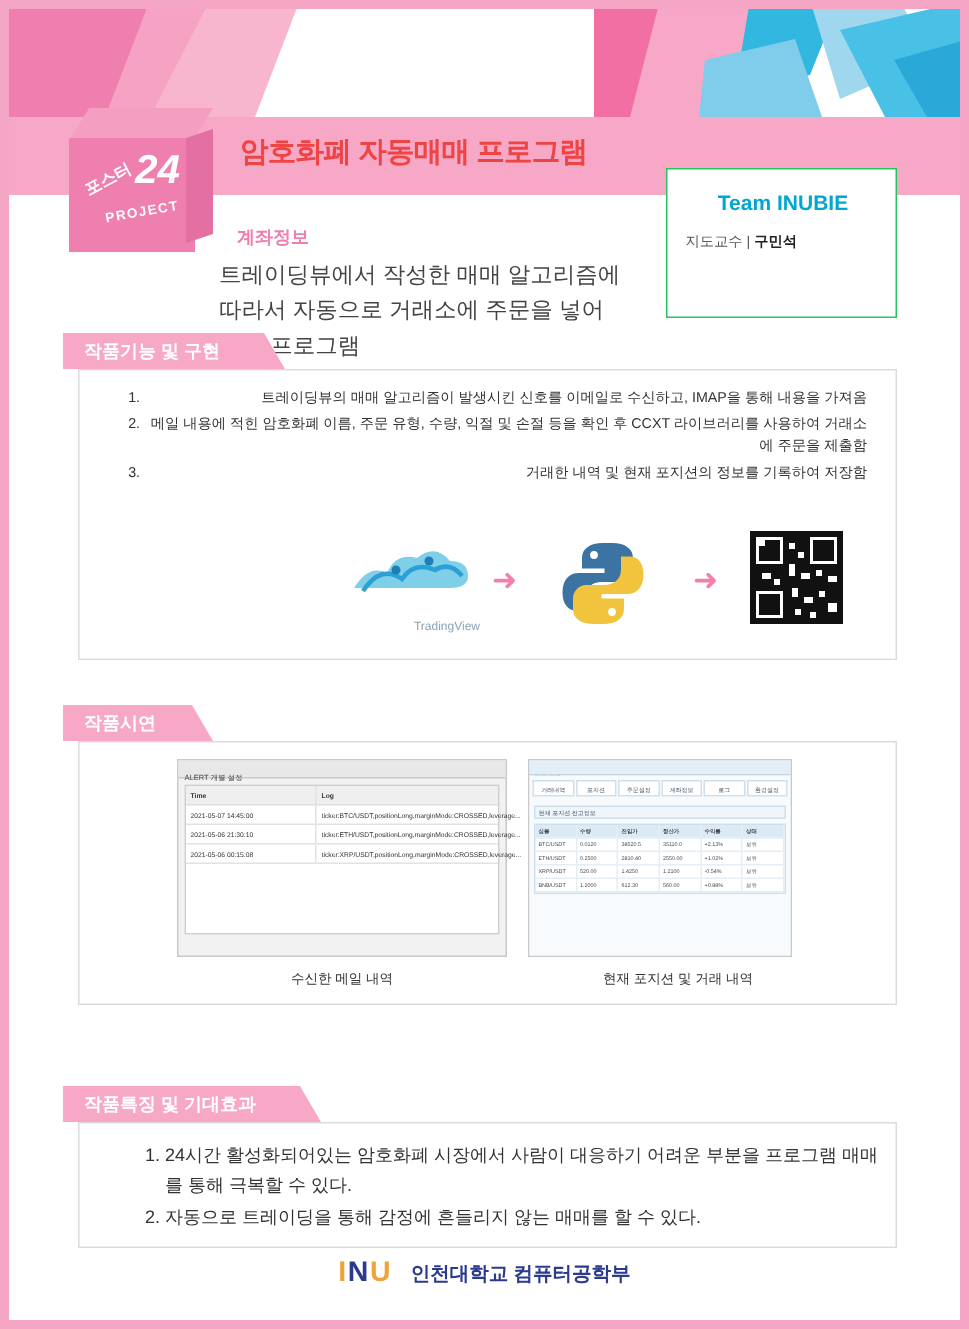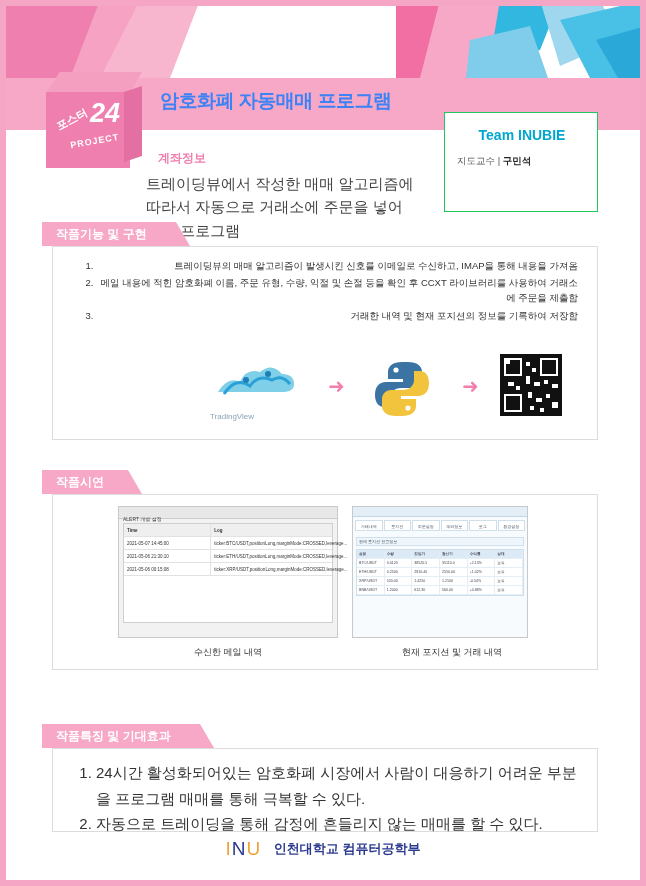--- a/index.html
+++ b/index.html
@@ -23,21 +23,21 @@
     pointer-events:none;
   }
 
   
   .header-bar {
     position:absolute; left:6px; top:78px; width:634px; height:52px;
     background:#f7a8c6;
   }
   .header-title {
     position:absolute; left:160px; top:88px;
-    font-size:19px; font-weight:bold; color:#3b82f6;
+    font-size:19px; font-weight:bold; color:#ef4444;
     letter-spacing:-0.5px;
   }
 
   
   .cube {
     position:absolute; left:46px; top:72px; width:96px; height:96px;
   }
   .cube .face-top {
     position:absolute; left:0; top:0; width:96px; height:22px;
     background:#f49ec0;
@@ -109,21 +109,21 @@
   .sec1-panel { left:52px; top:246px; width:546px; height:194px; }
   .sec1-list {
     position:absolute; left:78px; top:258px; width:500px;
     font-size:9.5px; color:#333; line-height:1.6;
     margin:0; padding-left:18px;text-align:right;
   }
   .sec1-list li { margin-bottom:2px; }
 
   
   .flow { position:absolute; left:210px; top:352px; width:370px; height:72px; }
-  .tv-icon { position:absolute; left:0; top:6px; width:110px; text-align:left; }
+  .tv-icon { position:absolute; left:0; top:6px; width:110px; text-align:right; }
   .tv-caption { font-size:8px; color:#8aa3b5; margin-top:2px; }
   .arrow { position:absolute; color:#f27fae; font-size:20px; top:22px; }
   .arrow1 { left:118px; }
   .arrow2 { left:252px; }
   .py-icon { position:absolute; left:152px; top:4px; width:80px; text-align:center;}
   .qr { position:absolute; left:290px; top:2px; width:62px; height:62px; background:#111; }
   .qr-inner { position:relative; width:62px; height:62px; }
   .qr-inner i {
     position:absolute; background:#fff; display:block;
   }
@@ -158,30 +158,30 @@
   .winB-sec { margin:3px 3px 0; background:#eef5fb; border:1px solid #cfe0ec; font-size:4px; color:#456; padding:1px 2px; }
   .winB-table { margin:3px; background:#fff; border:1px solid #cfe0ec; }
   .winB-tr { display:flex; height:9px; border-bottom:1px solid #e4eef6; }
   .winB-tr.hdr { background:#dceaf6; font-weight:bold; }
   .winB-td { flex:1; font-size:3.6px; color:#445; line-height:9px; padding-left:2px; border-right:1px solid #e4eef6; overflow:hidden; white-space:nowrap; }
 
   
   .sec3-ribbon { left:42px; top:724px; width:172px; }
   .sec3-panel { left:52px; top:748px; width:546px; height:84px; }
   .sec3-list {
-    position:absolute; left:78px; top:760px; width:500px;
-    font-size:15px; color:#333; line-height:1.7;
+    position:absolute; left:92px; top:760px; width:500px;
+    font-size:12px; color:#333; line-height:1.7;
     margin:0; padding-left:18px;
   }
 
   
   .footer { position:absolute; left:0; top:838px; width:646px; text-align:center; }
   .footer-logo {
     display:inline-block; vertical-align:middle; margin-right:8px;
-    font-size:19px; font-weight:normal; letter-spacing:1px;
+    font-size:19px; font-weight:bold; letter-spacing:1px;
   }
   .footer-logo .i { color:#f0a33a; }
   .footer-logo .n { color:#2b3a8f; }
   .footer-logo .u { color:#f0a33a; }
   .footer-text {
     display:inline-block; vertical-align:middle;
     font-size:13px; font-weight:bold; color:#2b3a8f;
   }
 </style>
 </head>

